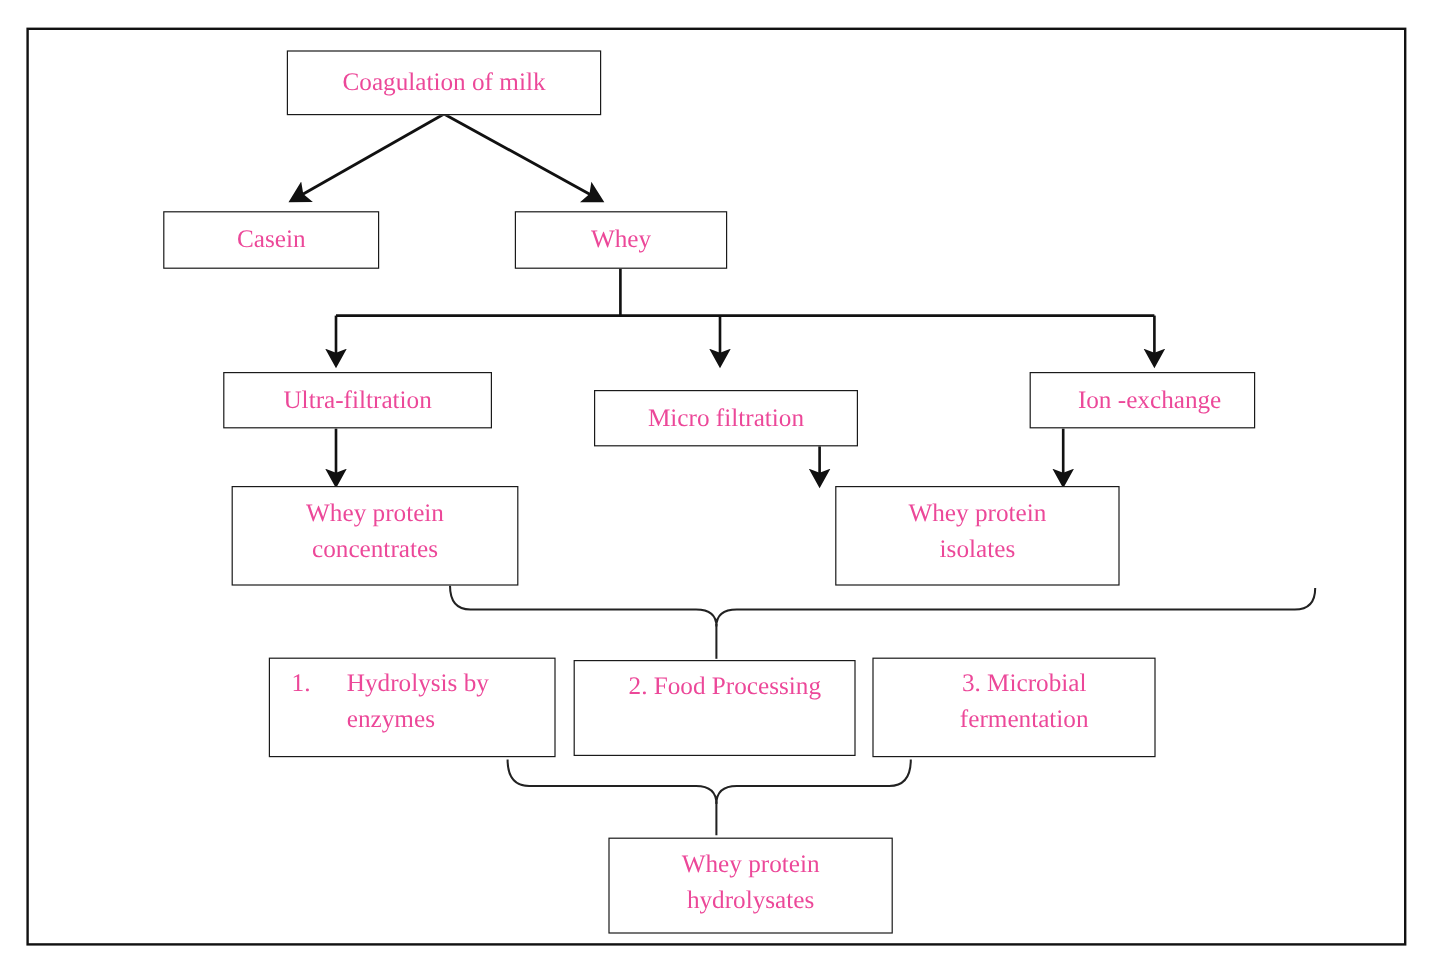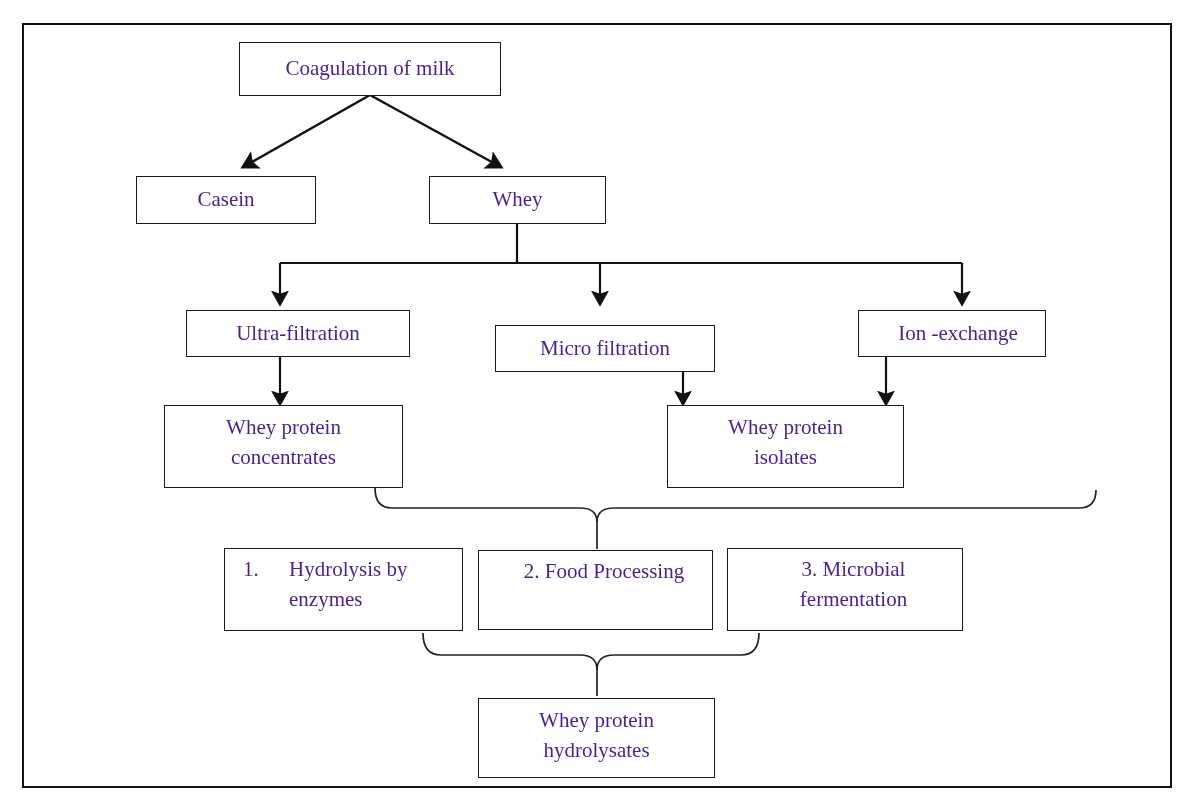--- a/index.html
+++ b/index.html
@@ -30,30 +30,30 @@
     top: 0;
     width: 1200px;
     height: 812px;
     pointer-events: none;
   }
   .node {
     position: absolute;
     box-sizing: border-box;
     border: 1.6px solid #1a1a1a;
     background: #ffffff;
-    color: #4c1d95;
+    color: #ec4899;
     display: flex;
     justify-content: center;
     font-size: 21px;
     line-height: 1.42;
     text-align: center;
     white-space: pre-line;
   }
   .node.mid   { align-items: center; }
-  .node.top   { align-items: flex-start; padding-top: 7px; }
+  .node.top   { align-items: flex-start; padding-top: 7px; margin-left: 29px; }
   .node.numtop{ align-items: flex-start; padding-top: 6px; padding-left: 17px; }
   .node.leftnum {
     justify-content: flex-start;
     padding-left: 18px;
     text-align: left;
   }
   .numlabel { display: inline-block; min-width: 46px; }
 </style>
 </head>
 <body>

